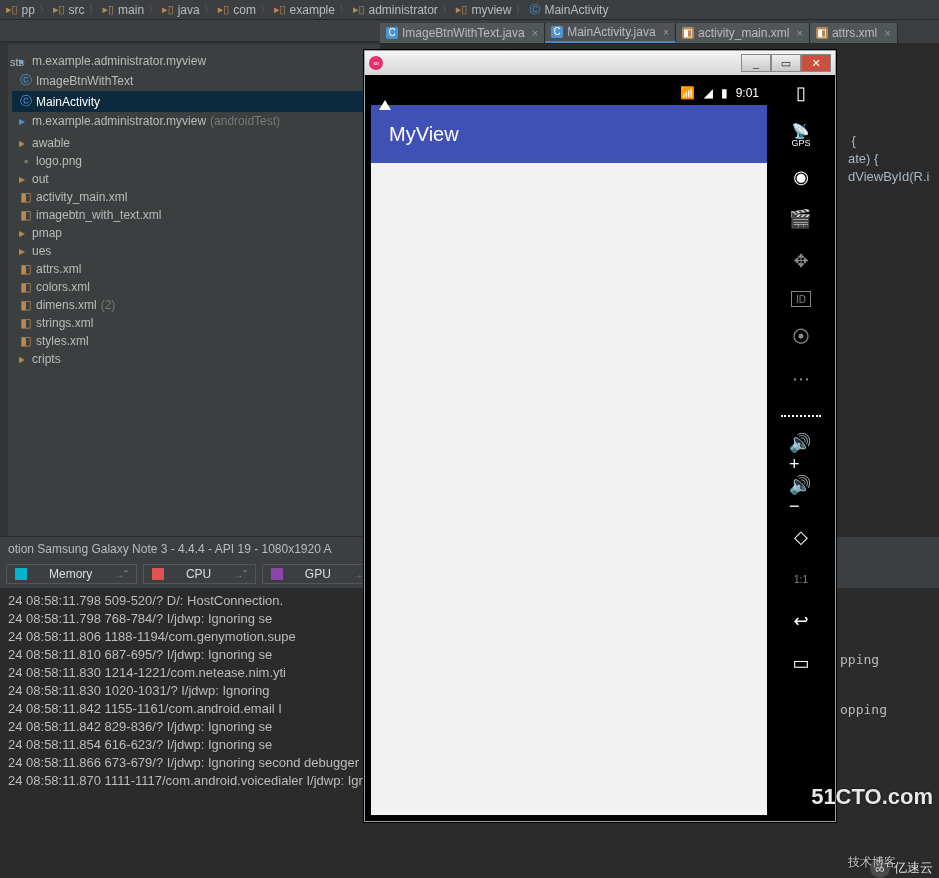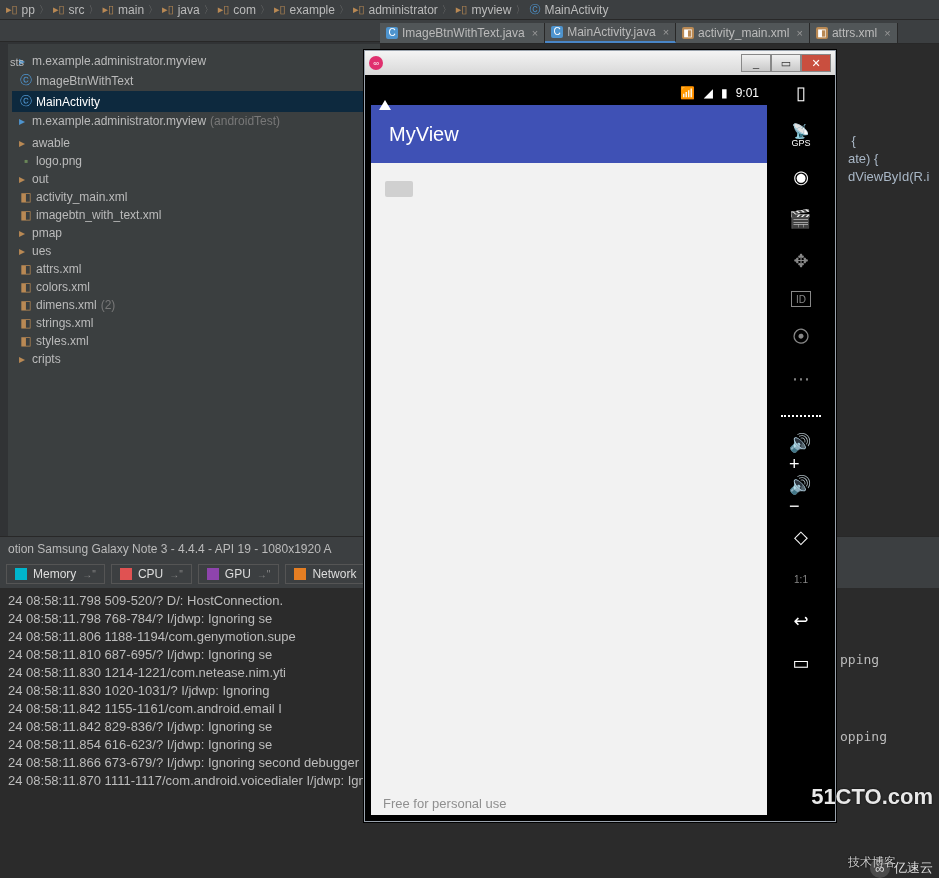--- a/index.html
+++ b/index.html
@@ -35,21 +35,21 @@
 
   
   .editor-area { position:absolute; top:44px; left:380px; right:0; height:520px; background:#2b2b2b; color:#a9b7c6; font-family:Consolas,monospace; font-size:13px; padding:8px; white-space:pre; overflow:hidden;}
   .ed-line { line-height:18px; }
 
   
   .console-header { position:absolute; top:536px; left:0; right:0; height:24px; background:#3c3f41; border-top:1px solid #282828; display:flex; align-items:center; padding:0 8px; color:#bbb; font-size:12px;}
 
   
   .filter-bar { position:absolute; top:560px; left:0; right:0; height:28px; background:#3c3f41; display:flex; align-items:center; gap:6px; padding:0 6px;}
-  .filter-tab { display:flex; align-items:center; gap:6px; padding:2px 8px; background:#3c3f41; border:1px solid #555; font-size:12px; color:#ddd;}
+  .filter-tab { display:flex; align-items:center; gap:22px; padding:2px 8px; background:#3c3f41; border:1px solid #555; font-size:12px; color:#ddd;}
   .sq { width:12px;height:12px; display:inline-block;}
   .sq.m{background:#00b5cc;} .sq.c{background:#e05252;} .sq.g{background:#8e44ad;} .sq.n{background:#e67e22;}
   .arrow{color:#888;font-size:10px;}
 
   
   .logs { position:absolute; top:588px; left:0; right:0; bottom:0; background:#2b2b2b; color:#bcbcbc; font-family:Consolas,monospace; font-size:13px; padding:4px 8px; line-height:18px; white-space:pre; overflow:hidden;}
 
   
   .emulator { position:absolute; top:50px; left:364px; width:472px; height:772px; background:#000; border:1px solid #9aa3ad; box-shadow:0 0 0 1px #000;}
   .emu-title { height:24px; background:linear-gradient(#f4f4f4,#d8d8d8); display:flex; align-items:center; gap:6px; padding:0 4px; font-size:12px; color:#000;}
@@ -267,21 +267,21 @@
     <div class="filter-tab">
       <span class="sq n"></span>
       <span>Network</span>
       <span class="arrow">→"</span>
     </div>
   </div>
 
 <div class="logs" id="logs"><div>24 08:58:11.798 509-520/? D/: HostConnection.</div><div>24 08:58:11.798 768-784/? I/jdwp: Ignoring se</div><div>24 08:58:11.806 1188-1194/com.genymotion.supe</div><div>24 08:58:11.810 687-695/? I/jdwp: Ignoring se</div><div>24 08:58:11.830 1214-1221/com.netease.nim.yti</div><div>24 08:58:11.830 1020-1031/? I/jdwp: Ignoring</div><div>24 08:58:11.842 1155-1161/com.android.email I</div><div>24 08:58:11.842 829-836/? I/jdwp: Ignoring se</div><div>24 08:58:11.854 616-623/? I/jdwp: Ignoring se</div><div>24 08:58:11.866 673-679/? I/jdwp: Ignoring second debugger -- accepting and dropping</div><div>24 08:58:11.870 1111-1117/com.android.voicedialer I/jdwp: Ignoring second debugger -- accepting and d</div></div>
 
 <div style="position:absolute;top:652px;left:840px;color:#bcbcbc;font-family:Consolas,monospace;font-size:13px;">pping</div>
-<div style="position:absolute;top:702px;left:840px;color:#bcbcbc;font-family:Consolas,monospace;font-size:13px;margin-top:27px;">opping</div>
+<div style="position:absolute;top:702px;left:840px;color:#bcbcbc;font-family:Consolas,monospace;font-size:13px;">opping</div>
 
 <div class="emulator">
   <div class="emu-title">
     <span class="t-icon">∞</span>
     <div class="winbtns">
       <div class="winbtn">_</div>
       <div class="winbtn">▭</div>
       <div class="winbtn close">✕</div>
     </div>
   </div>
@@ -291,24 +291,20 @@
         <div class="android-status">
           <span class="left"><span class="tri"></span></span>
           <span>📶</span>
           <span>◢</span>
           <span>▮</span>
           <span>9:01</span>
         </div>
         <div class="app-bar">
           <span>MyView</span>
         </div>
-        <div class="content-area">
-          <div class="small-btn"></div>
-          <div class="free-text">Free for personal use</div>
-        </div>
       </div>
     </div>
 
     <div class="emu-sidebar">
       <div class="sb-icon">▯</div>
       <div class="sb-icon" style="flex-direction:column;">
         <span style="font-size:14px;">📡</span>
         <span class="gps-label">GPS</span>
       </div>
       <div class="sb-icon">◉</div>

